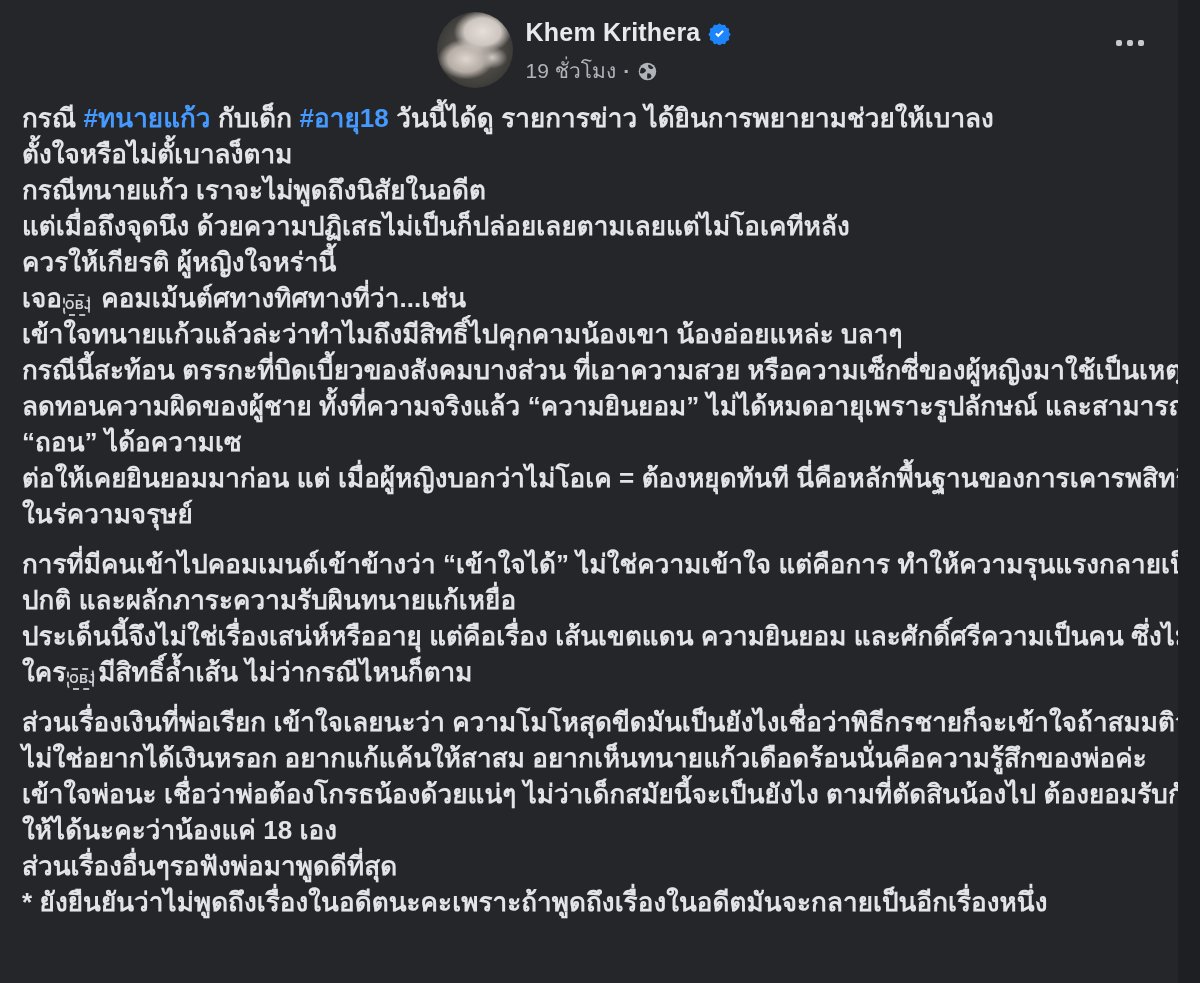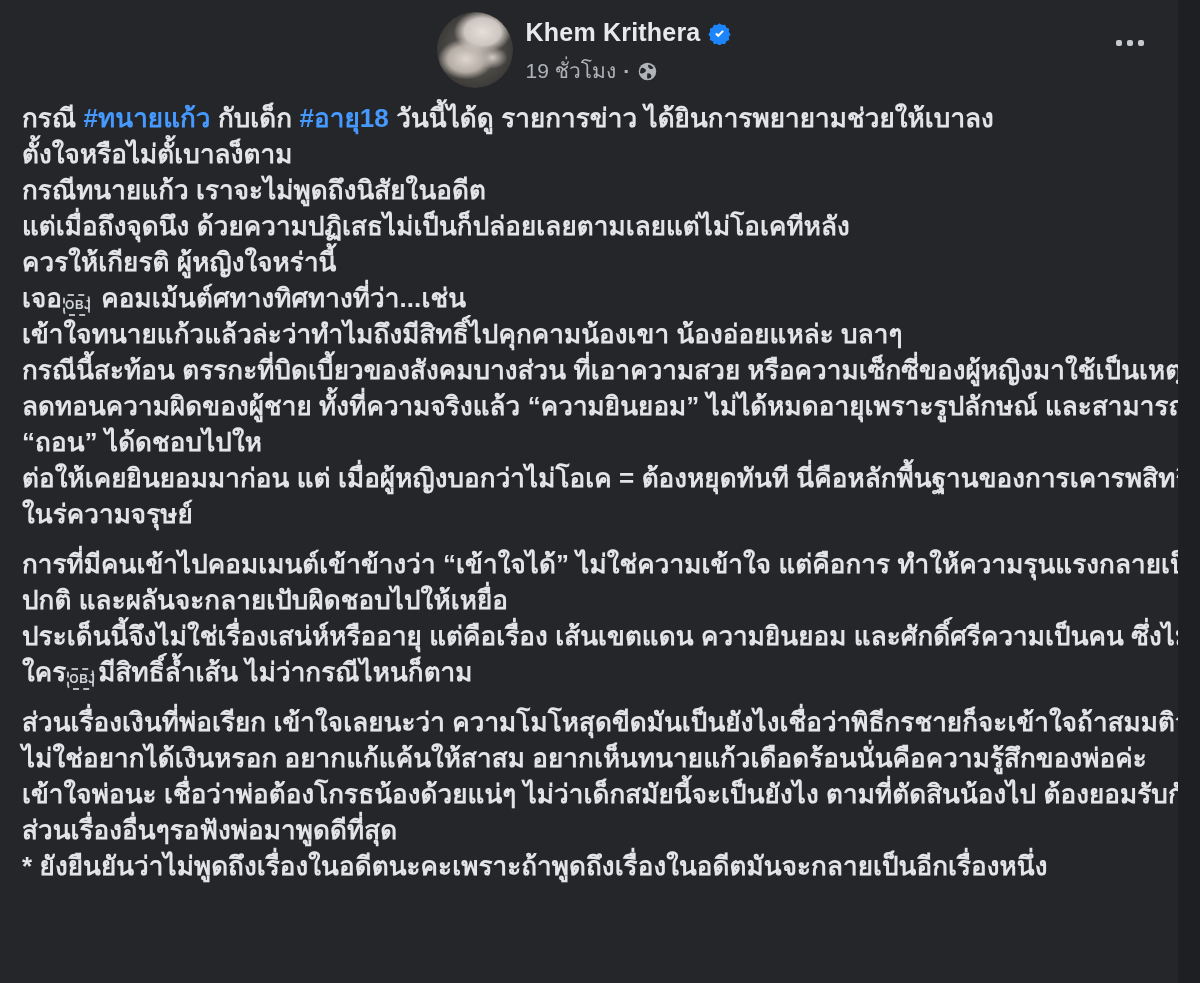--- a/index.html
+++ b/index.html
@@ -122,33 +122,34 @@
       <div class="para">
         <div class="line"><span>กรณี </span><a class="hashtag">#ทนายแก้ว</a><span> กับเด็ก </span><a class="hashtag">#อายุ18</a><span> วันนี้ได้ดู รายการข่าว ได้ยินการพยายามช่วยให้เบาลง</span></div>
         <div class="line"><span>ตั้งใจหรือไม่ตั้เบาลง็ตาม</span></div>
         <div class="line"><span>กรณีทนายแก้ว เราจะไม่พูดถึงนิสัยในอดีต</span></div>
         <div class="line"><span>แต่เมื่อถึงจุดนึง ด้วยความปฏิเสธไม่เป็นก็ปล่อยเลยตามเลยแต่ไม่โอเคทีหลัง</span></div>
         <div class="line"><span>ควรให้เกียรติ ผู้หญิงใจหร่านี้</span></div>
         <div class="line"><span>เจอ</span><span class="objbox">OBJ</span><span> คอมเม้นต์ศทางทิศทางที่ว่า...เช่น</span></div>
         <div class="line"><span>เข้าใจทนายแก้วแล้วล่ะว่าทำไมถึงมีสิทธิ์ไปคุกคามน้องเขา น้องอ่อยแหล่ะ บลาๆ</span></div>
         <div class="line"><span>กรณีนี้สะท้อน ตรรกะที่บิดเบี้ยวของสังคมบางส่วน ที่เอาความสวย หรือความเซ็กซี่ของผู้หญิงมาใช้เป็นเหตุผล</span></div>
         <div class="line"><span>ลดทอนความผิดของผู้ชาย ทั้งที่ความจริงแล้ว “ความยินยอม” ไม่ได้หมดอายุเพราะรูปลักษณ์ และสามารถ</span></div>
-        <div class="line"><span>“ถอน” ได้ดชอบไปให</span></div>
+        <div class="line"><span>“ถอน” ได้อความเซ</span></div>
         <div class="line"><span>ต่อให้เคยยินยอมมาก่อน แต่ เมื่อผู้หญิงบอกว่าไม่โอเค = ต้องหยุดทันที นี่คือหลักพื้นฐานของการเคารพสิทธิ</span></div>
         <div class="line"><span>ในร่ความจรุษย์</span></div>
       </div>
       <div class="para">
         <div class="line"><span>การที่มีคนเข้าไปคอมเมนต์เข้าข้างว่า “เข้าใจได้” ไม่ใช่ความเข้าใจ แต่คือการ ทำให้ความรุนแรงกลายเป็นเรื่อง</span></div>
-        <div class="line"><span>ปกติ และผลันจะกลายเปับผิดชอบไปให้เหยื่อ</span></div>
+        <div class="line"><span>ปกติ และผลักภาระความรับผินทนายแก้เหยื่อ</span></div>
         <div class="line"><span>ประเด็นนี้จึงไม่ใช่เรื่องเสน่ห์หรืออายุ แต่คือเรื่อง เส้นเขตแดน ความยินยอม และศักดิ์ศรีความเป็นคน ซึ่งไม่มี</span></div>
         <div class="line"><span>ใคร</span><span class="objbox">OBJ</span><span>มีสิทธิ์ล้ำเส้น ไม่ว่ากรณีไหนก็ตาม</span></div>
       </div>
       <div class="para">
         <div class="line"><span>ส่วนเรื่องเงินที่พ่อเรียก เข้าใจเลยนะว่า ความโมโหสุดขีดมันเป็นยังไงเชื่อว่าพิธีกรชายก็จะเข้าใจถ้าสมมติว่า</span></div>
         <div class="line"><span>ไม่ใช่อยากได้เงินหรอก อยากแก้แค้นให้สาสม อยากเห็นทนายแก้วเดือดร้อนนั่นคือความรู้สึกของพ่อค่ะ</span></div>
         <div class="line"><span>เข้าใจพ่อนะ เชื่อว่าพ่อต้องโกรธน้องด้วยแน่ๆ ไม่ว่าเด็กสมัยนี้จะเป็นยังไง ตามที่ตัดสินน้องไป ต้องยอมรับกัน</span></div>
+        <div class="line"><span>ให้ได้นะคะว่าน้องแค่ 18 เอง</span></div>
         <div class="line"><span>ส่วนเรื่องอื่นๆรอฟังพ่อมาพูดดีที่สุด</span></div>
         <div class="line"><span>* ยังยืนยันว่าไม่พูดถึงเรื่องในอดีตนะคะเพราะถ้าพูดถึงเรื่องในอดีตมันจะกลายเป็นอีกเรื่องหนึ่ง</span></div>
       </div>
     </div>
 
   <div class="right-strip"></div>
 </div>
 
 </body></html>

